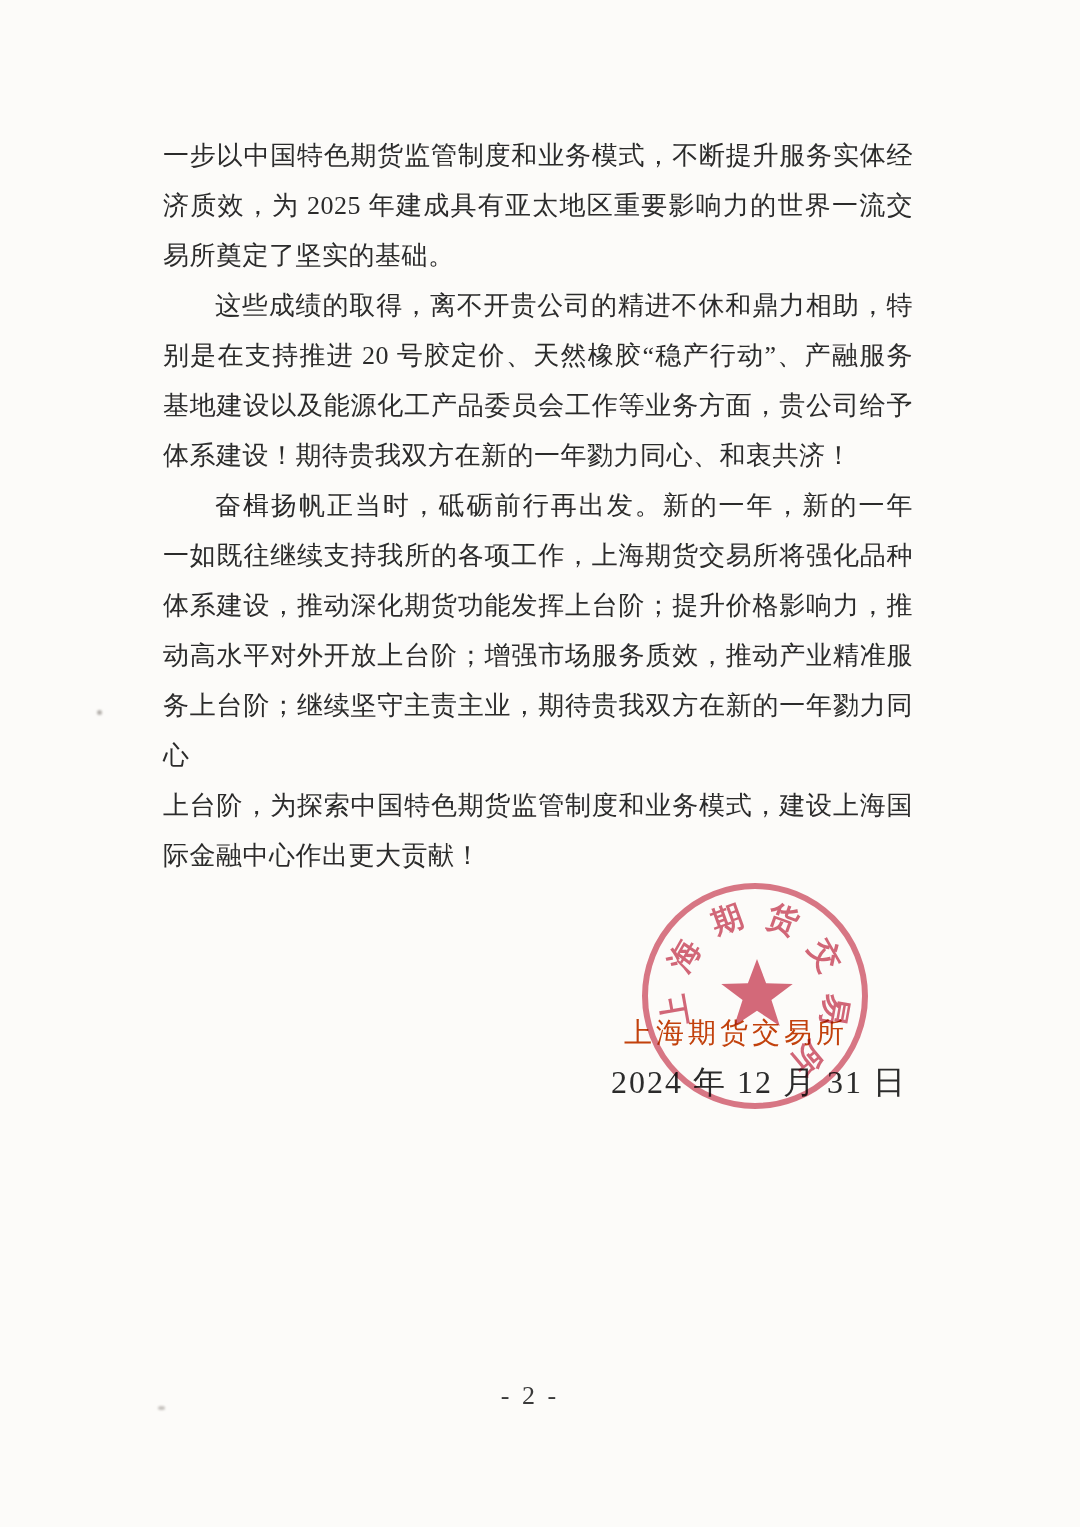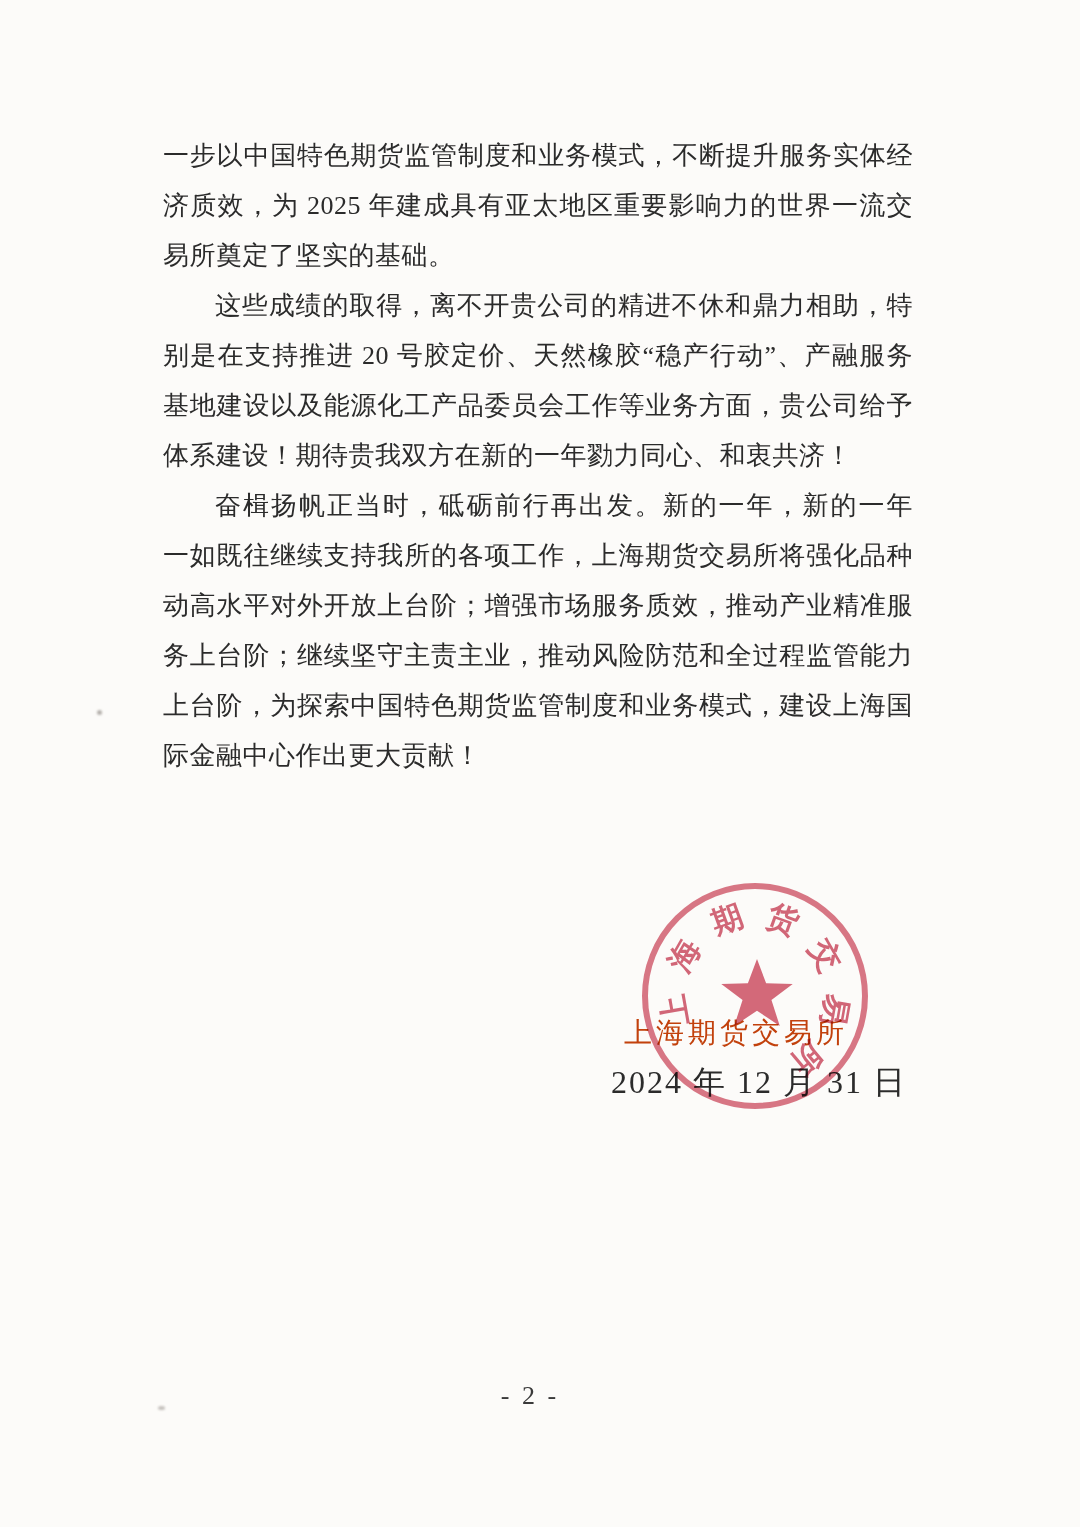--- a/index.html
+++ b/index.html
@@ -94,22 +94,23 @@
       </div>
       <div class="para">
         <div class="line fill indent">这些成绩的取得，离不开贵公司的精进不休和鼎力相助，特</div>
         <div class="line fill">别是在支持推进 20 号胶定价、天然橡胶“稳产行动”、产融服务</div>
         <div class="line fill">基地建设以及能源化工产品委员会工作等业务方面，贵公司给予</div>
         <div class="line">体系建设！期待贵我双方在新的一年勠力同心、和衷共济！</div>
       </div>
       <div class="para">
         <div class="line fill indent">奋楫扬帆正当时，砥砺前行再出发。新的一年，新的一年</div>
         <div class="line fill">一如既往继续支持我所的各项工作，上海期货交易所将强化品种</div>
+        <div class="line fill">体系建设，推动深化期货功能发挥上台阶；提升价格影响力，推</div>
         <div class="line fill">动高水平对外开放上台阶；增强市场服务质效，推动产业精准服</div>
-        <div class="line fill">务上台阶；继续坚守主责主业，推动风险防范和全过程监管能力</div>
+        <div class="line fill">务上台阶；继续坚守主责主业，期待贵我双方在新的一年勠力同心</div>
         <div class="line fill">上台阶，为探索中国特色期货监管制度和业务模式，建设上海国</div>
         <div class="line">际金融中心作出更大贡献！</div>
       </div>
     </div>
 
   <div class="sig-org">上海期货交易所</div>
 
   <div class="sig-date">2024 年 12 月 31 日</div>
 
   <div class="seal">

